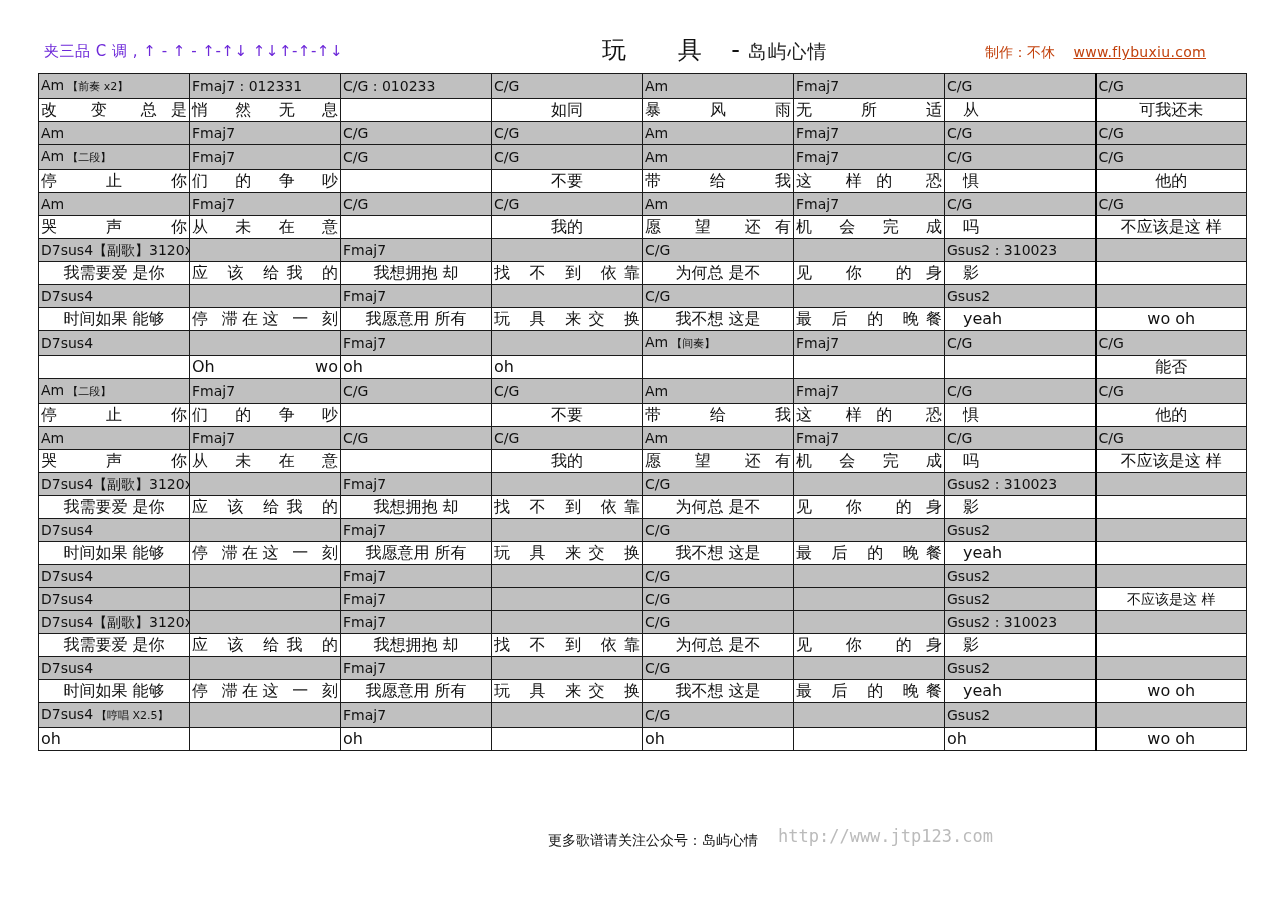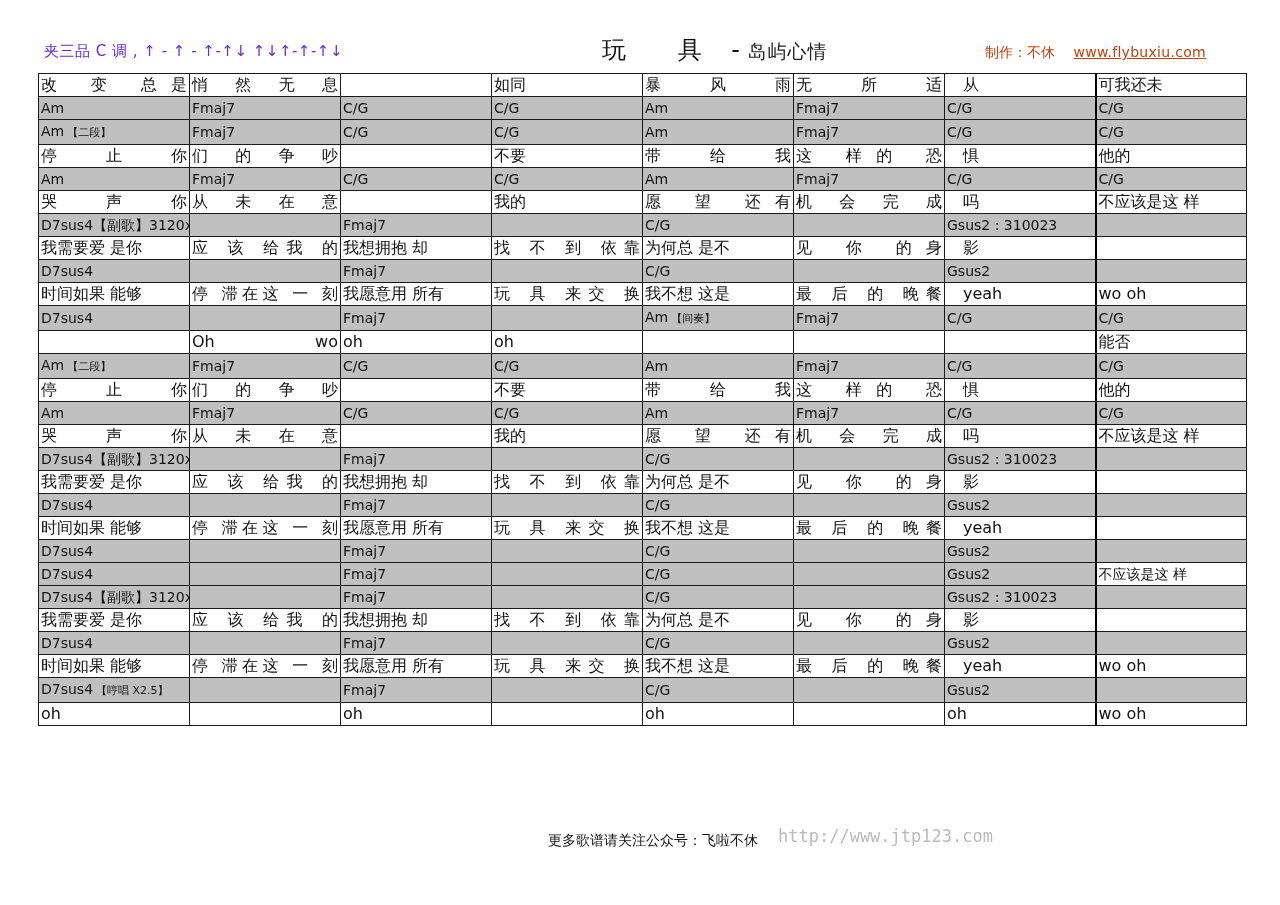--- a/index.html
+++ b/index.html
@@ -9,21 +9,21 @@
   .title { position: absolute; left: 602px; top: 34px; font-size: 24px; color: #111; }
   .title .song { letter-spacing: 22px; }
   .title .artist { font-size: 19px; color: #222; letter-spacing: 1px; }
   .credit { position: absolute; left: 985px; top: 44px; font-size: 14px; color: #c2410c; }
   .credit .site { margin-left: 14px; text-decoration: underline; letter-spacing: 0.3px; }
   .sheet { position: absolute; left: 38px; top: 73px; border-collapse: collapse; table-layout: fixed; width: 1208px; }
   .sheet td { border: 1px solid #1a1a1a; height: 23px; padding: 0 2px; box-sizing: border-box;
               width: 151px; font-size: 15px; white-space: nowrap; overflow: hidden; line-height: 22px; }
   .sheet tr.chord td { background: #c0c0c0; font-size: 14px; }
   .sheet tr.lyric td { background: #ffffff; font-size: 16px; }
-  .sheet td.r { text-align: left; }
+  .sheet td.r { text-align: center; }
   .sheet td.j { text-align: justify; text-align-last: justify; }
   .sheet td.ind { padding-left: 18px; }
   .tag { font-size: 11px; margin-left: 3px; }
   .thick-left { border-left: 2px solid #000 !important; }
   .footer { position: absolute; left: 548px; top: 832px; font-size: 14px; color: #111; }
   .watermark { position: absolute; left: 778px; top: 826px; font-size: 17px; color: #bbbbbb;
                font-family: "DejaVu Sans Mono", "Liberation Mono", monospace; }
 </style>
 </head>
 <body>
@@ -37,20 +37,30 @@
   <span class="song">玩 具</span><span> - </span><span class="artist">岛屿心情</span>
 </div>
 
 <div class="credit">
   <span>制作：不休</span>
   <span class="site">www.flybuxiu.com</span>
 </div>
 
 <table class="sheet">
   <tbody id="sheet-body">
+      <tr class="chord">
+        <td><span>Am</span><span class="tag">【前奏 x2】</span></td>
+        <td><span>Fmaj7 : 012331</span></td>
+        <td><span>C/G : 010233</span></td>
+        <td><span>C/G</span></td>
+        <td><span>Am</span></td>
+        <td><span>Fmaj7</span></td>
+        <td><span>C/G</span></td>
+        <td class="thick-left"><span>C/G</span></td>
+      </tr>
       <tr class="lyric">
         <td class="j"><span>改 变 总是</span></td>
         <td class="j"><span>悄 然 无 息</span></td>
         <td><span></span></td>
         <td class="r"><span>如同</span></td>
         <td class="j"><span>暴 风 雨   </span></td>
         <td class="j"><span>无 所 适</span></td>
         <td class="ind"><span>从</span></td>
         <td class="r thick-left"><span>可我还未</span></td>
       </tr>
@@ -320,14 +330,14 @@
         <td><span>oh</span></td>
         <td><span></span></td>
         <td><span>oh</span></td>
         <td><span></span></td>
         <td><span>oh</span></td>
         <td class="r thick-left"><span>wo  oh</span></td>
       </tr>
     </tbody>
 </table>
 
-<div class="footer">更多歌谱请关注公众号：飞啦不休</div>
+<div class="footer">更多歌谱请关注公众号：岛屿心情</div>
 <div class="watermark">http://www.jtp123.com</div>
 
 </body></html>

